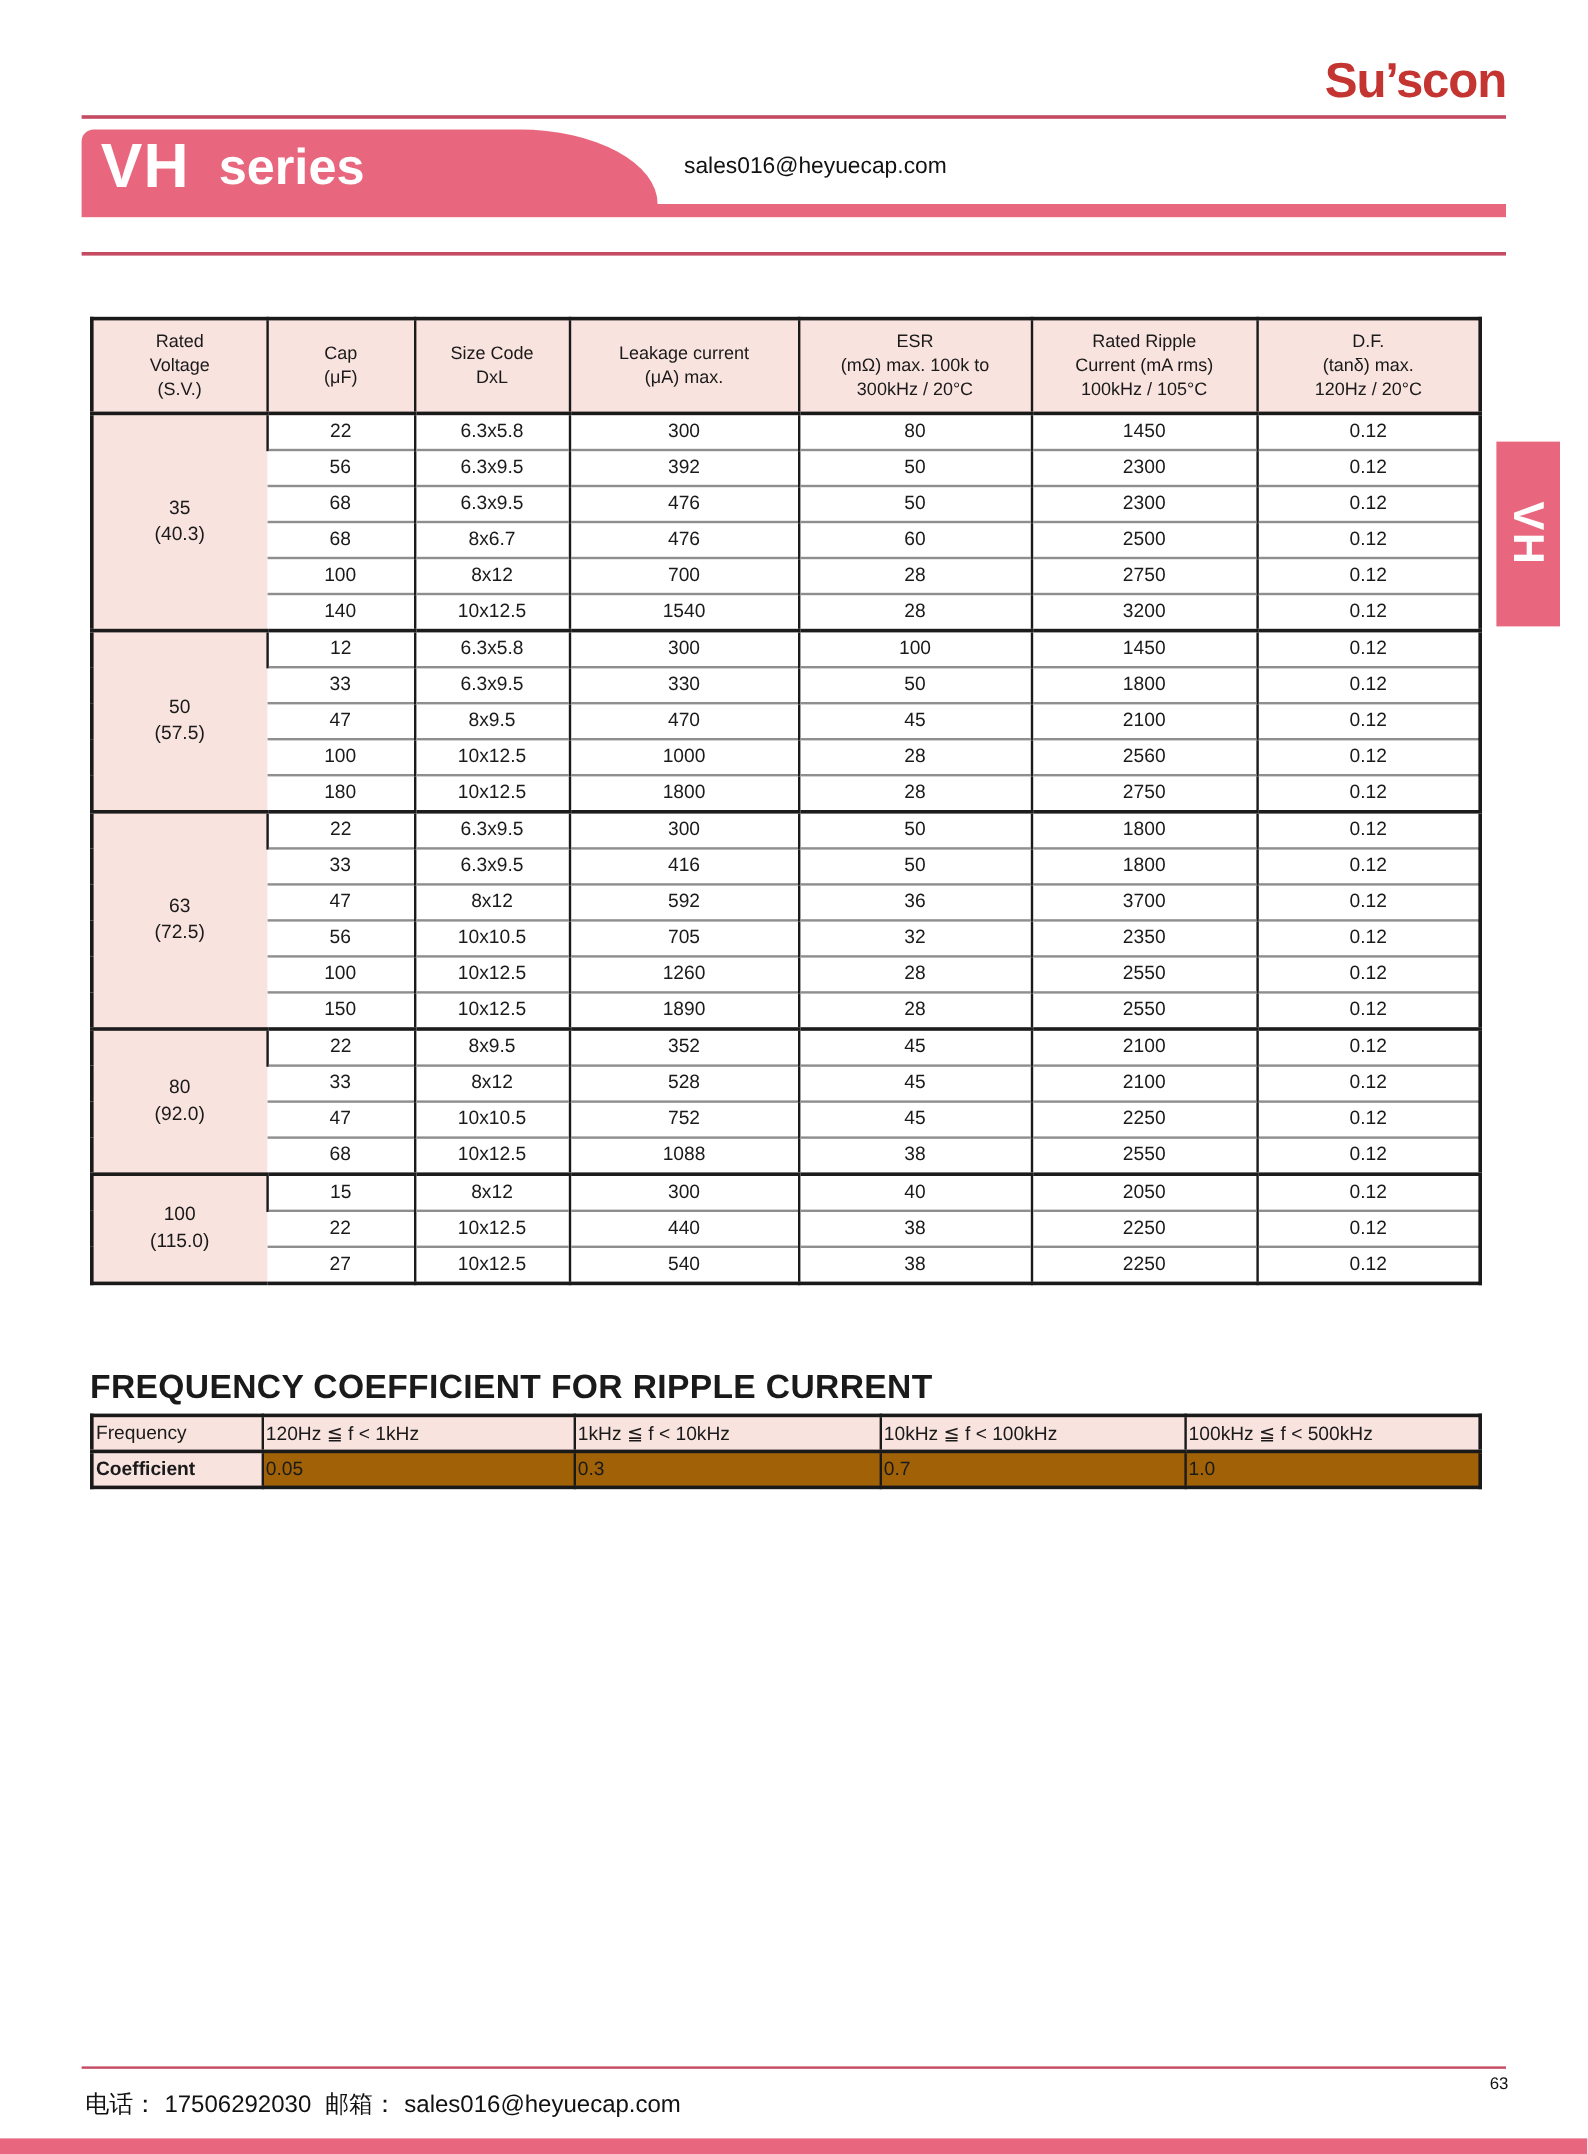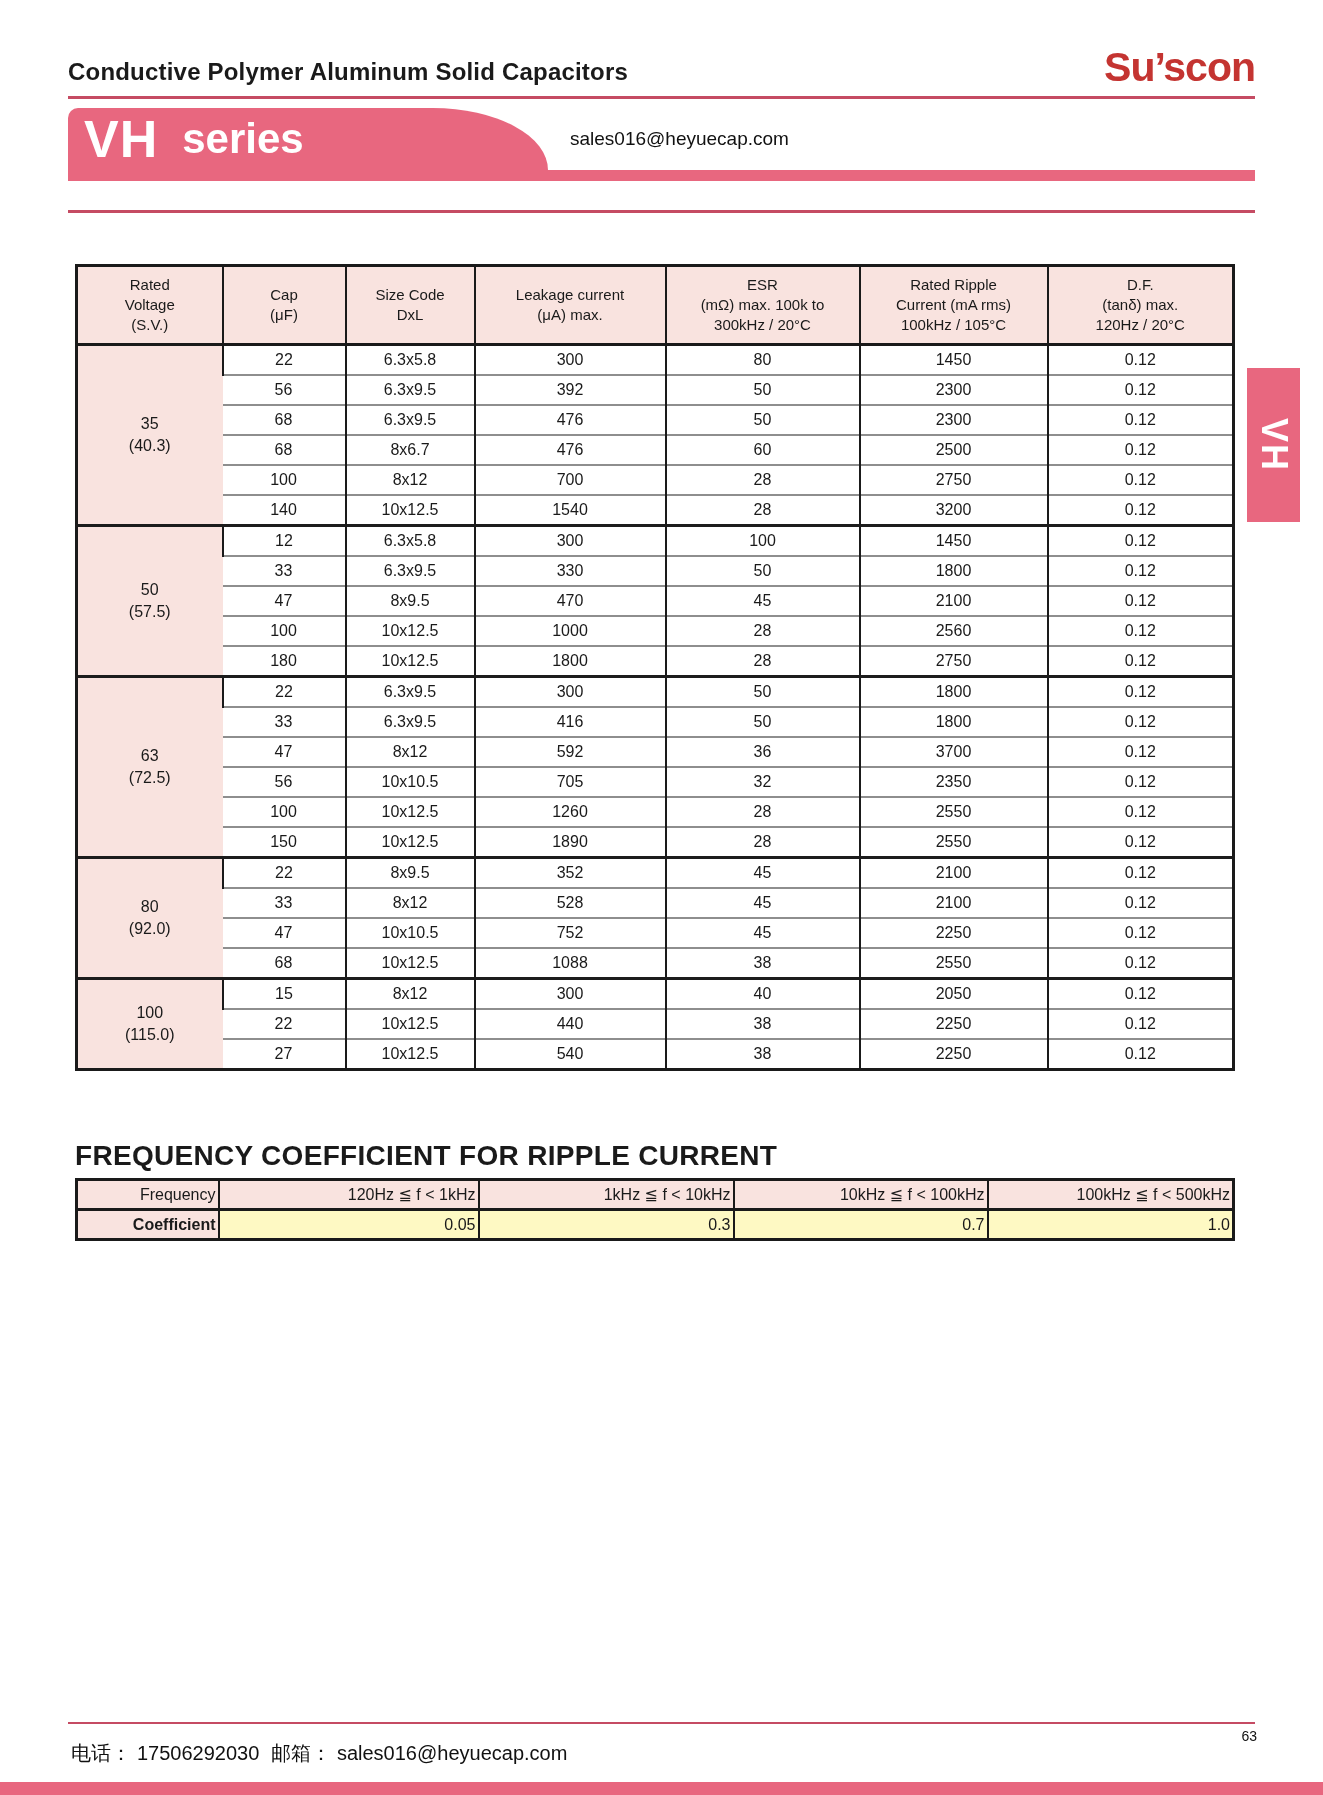--- a/index.html
+++ b/index.html
@@ -35,40 +35,39 @@
   .ratings-table th { background:var(--hdr); font-size:15px; font-weight:normal; text-align:center; vertical-align:middle;
     height:76px; line-height:1.35; white-space:pre-line; border-left:2px solid var(--border); border-bottom:3px solid var(--border); padding:0 2px; }
   .ratings-table td { font-size:16px; text-align:center; vertical-align:middle; height:28px; padding:0 2px;
     border-left:2px solid var(--border); border-top:2px solid var(--grid); background:#fff; }
   .ratings-table tr.group-start td { border-top:3px solid #1c1c1c; }
   .ratings-table td.voltage-cell { background:var(--hdr); white-space:pre-line; line-height:1.35; }
   .ratings-table th:first-child, .ratings-table td:first-child { border-left:none; }
   
   .freq-table { position:absolute; left:75px; top:1178px; width:1157px; border-collapse:collapse; table-layout:fixed;
     border:3px solid var(--border); }
-  .freq-table th, .freq-table td { text-align:right; vertical-align:middle; height:27px; font-size:16px; font-weight:normal;
+  .freq-table th, .freq-table td { text-align:left; vertical-align:middle; height:27px; font-size:16px; font-weight:normal;
     border-left:2px solid var(--border); padding:0 2px; }
   .freq-table thead th { background:var(--hdr); border-bottom:3px solid var(--border); }
   .freq-table .label-cell { background:var(--hdr); }
-  .freq-table tbody td { background:#fef9c3; }
+  .freq-table tbody td { background:#a16207; }
   .freq-table tbody td.label-cell { background:var(--hdr);font-weight:bold; }
   .freq-table th:first-child, .freq-table td:first-child { border-left:none; }
   
   .footer-rule { position:absolute; left:68px; top:1722px; width:1187px; height:2px; background:var(--rule); }
   .footer-text { position:absolute; left:68px; top:1740px; width:1187px; text-align:left; font-size:20px; color:#111; }
   .footer-text span { margin:0 3px; }
   .page-num { position:absolute; right:66px; top:1728px; font-size:14px; color:#111; }
   .bottom-strip { position:absolute; left:0; bottom:0; width:1323px; height:13px; background:var(--accent); }
 </style>
 </head>
 <body>
 
 <div class="page" style="--accent: #E8677F; --rule: #C54B63; --brand: #C43431; --hdr: #F9E3DF; --border: #1A1A1A; --grid: #8E8E8E;">
 
-  <div class="doc-title">Conductive Polymer Aluminum Solid Capacitors</div>
   <div class="brand">Su’scon</div>
   <div class="title-rule"></div>
 
   <div class="banner-shape">
     <span class="banner-code">VH</span>
     <span class="banner-series">series</span>
   </div>
   <div class="banner-strip"></div>
   <div class="banner-email">sales016@heyuecap.com</div>
   <div class="thin-rule"></div>

